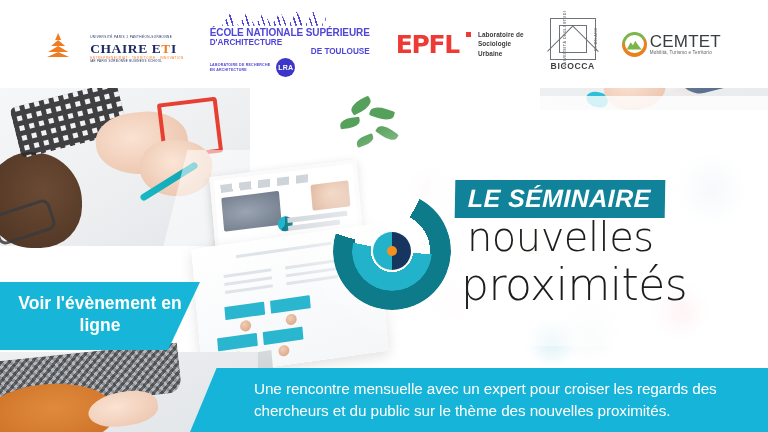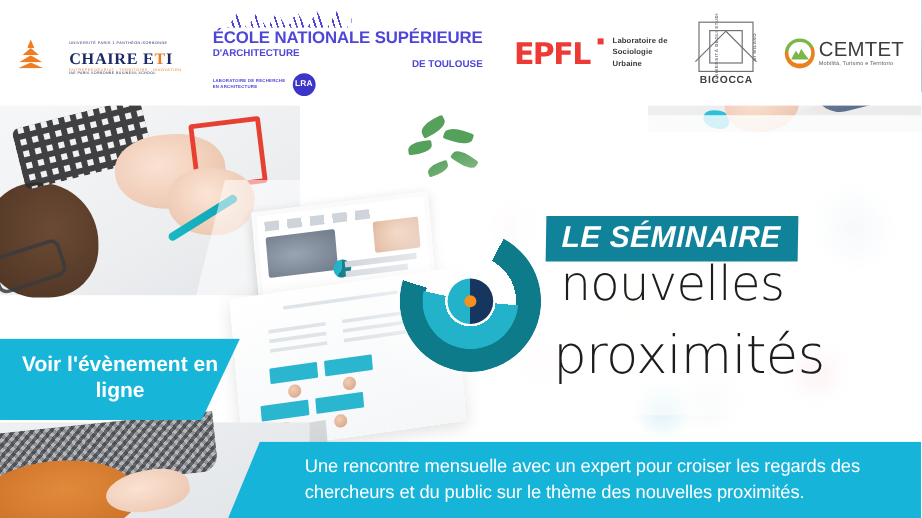--- a/index.html
+++ b/index.html
@@ -257,21 +257,21 @@
 
   
   .l-ensa{flex-direction:column;align-items:flex-start;}
   .ensa-roof{
     width:104px;height:15px;
     background:repeating-linear-gradient(72deg,#4f46d8 0 1.4px,transparent 1.4px 5px);
     clip-path:polygon(0 100%,8% 18%,16% 100%,24% 12%,32% 100%,40% 10%,48% 100%,
       56% 8%,64% 100%,72% 6%,80% 100%,88% 4%,96% 100%,100% 40%,100% 100%);
     margin-left:12px;
   }
-  .ensa-l1{font-size:14px;font-weight:700;color:#4f46d8;letter-spacing:-.1px;
+  .ensa-l1{font-size:10px;font-weight:700;color:#4f46d8;letter-spacing:-.1px;
     white-space:nowrap;line-height:1.12;margin-top:1px;}
   .ensa-l1 b{font-weight:900;}
   .ensa-l2{font-size:8.2px;font-weight:700;color:#4f46d8;white-space:nowrap;line-height:1.12;}
   .ensa-l3{font-size:8.2px;font-weight:700;color:#4f46d8;white-space:nowrap;line-height:1.12;
     align-self:flex-end;}
   .ensa-foot{display:flex;align-items:center;gap:6px;margin-top:2px;}
   .ensa-small{font-size:3.6px;font-weight:700;color:#4f46d8;line-height:1.35;
     letter-spacing:.2px;white-space:nowrap;}
   .lra{width:19px;height:19px;border-radius:50%;background:#3c35c7;color:#fff;
     font-size:7px;font-weight:700;display:flex;align-items:center;justify-content:center;
@@ -329,21 +329,21 @@
     transform:skewX(-1deg);
   }
 
   .brand{
     position:absolute;left:467px;top:218px;z-index:7;
     color:#1d1d1f;white-space:nowrap;
   }
   .brand .b1{font-size:40px;font-weight:300;letter-spacing:-.5px;line-height:.98;
     font-family:"DejaVu Sans",sans-serif;}
   .brand .b2{font-size:44px;font-weight:300;letter-spacing:-.5px;line-height:1.02;
-    font-family:"DejaVu Sans",sans-serif;margin-top:18px;margin-left:-6px;}
+    font-family:"DejaVu Sans",sans-serif;margin-top:6px;margin-left:-6px;}
 
   
   .mark{
     position:absolute;left:333px;top:192px;width:118px;height:118px;z-index:7;
   }
   .mark .ring-out{
     position:absolute;inset:0;border-radius:50%;
     background:conic-gradient(from 28deg,#0e7b8b 0 72%,rgba(0,0,0,0) 72% 100%);
     -webkit-mask:radial-gradient(circle,transparent 0 38px,#000 38px);
             mask:radial-gradient(circle,transparent 0 38px,#000 38px);

